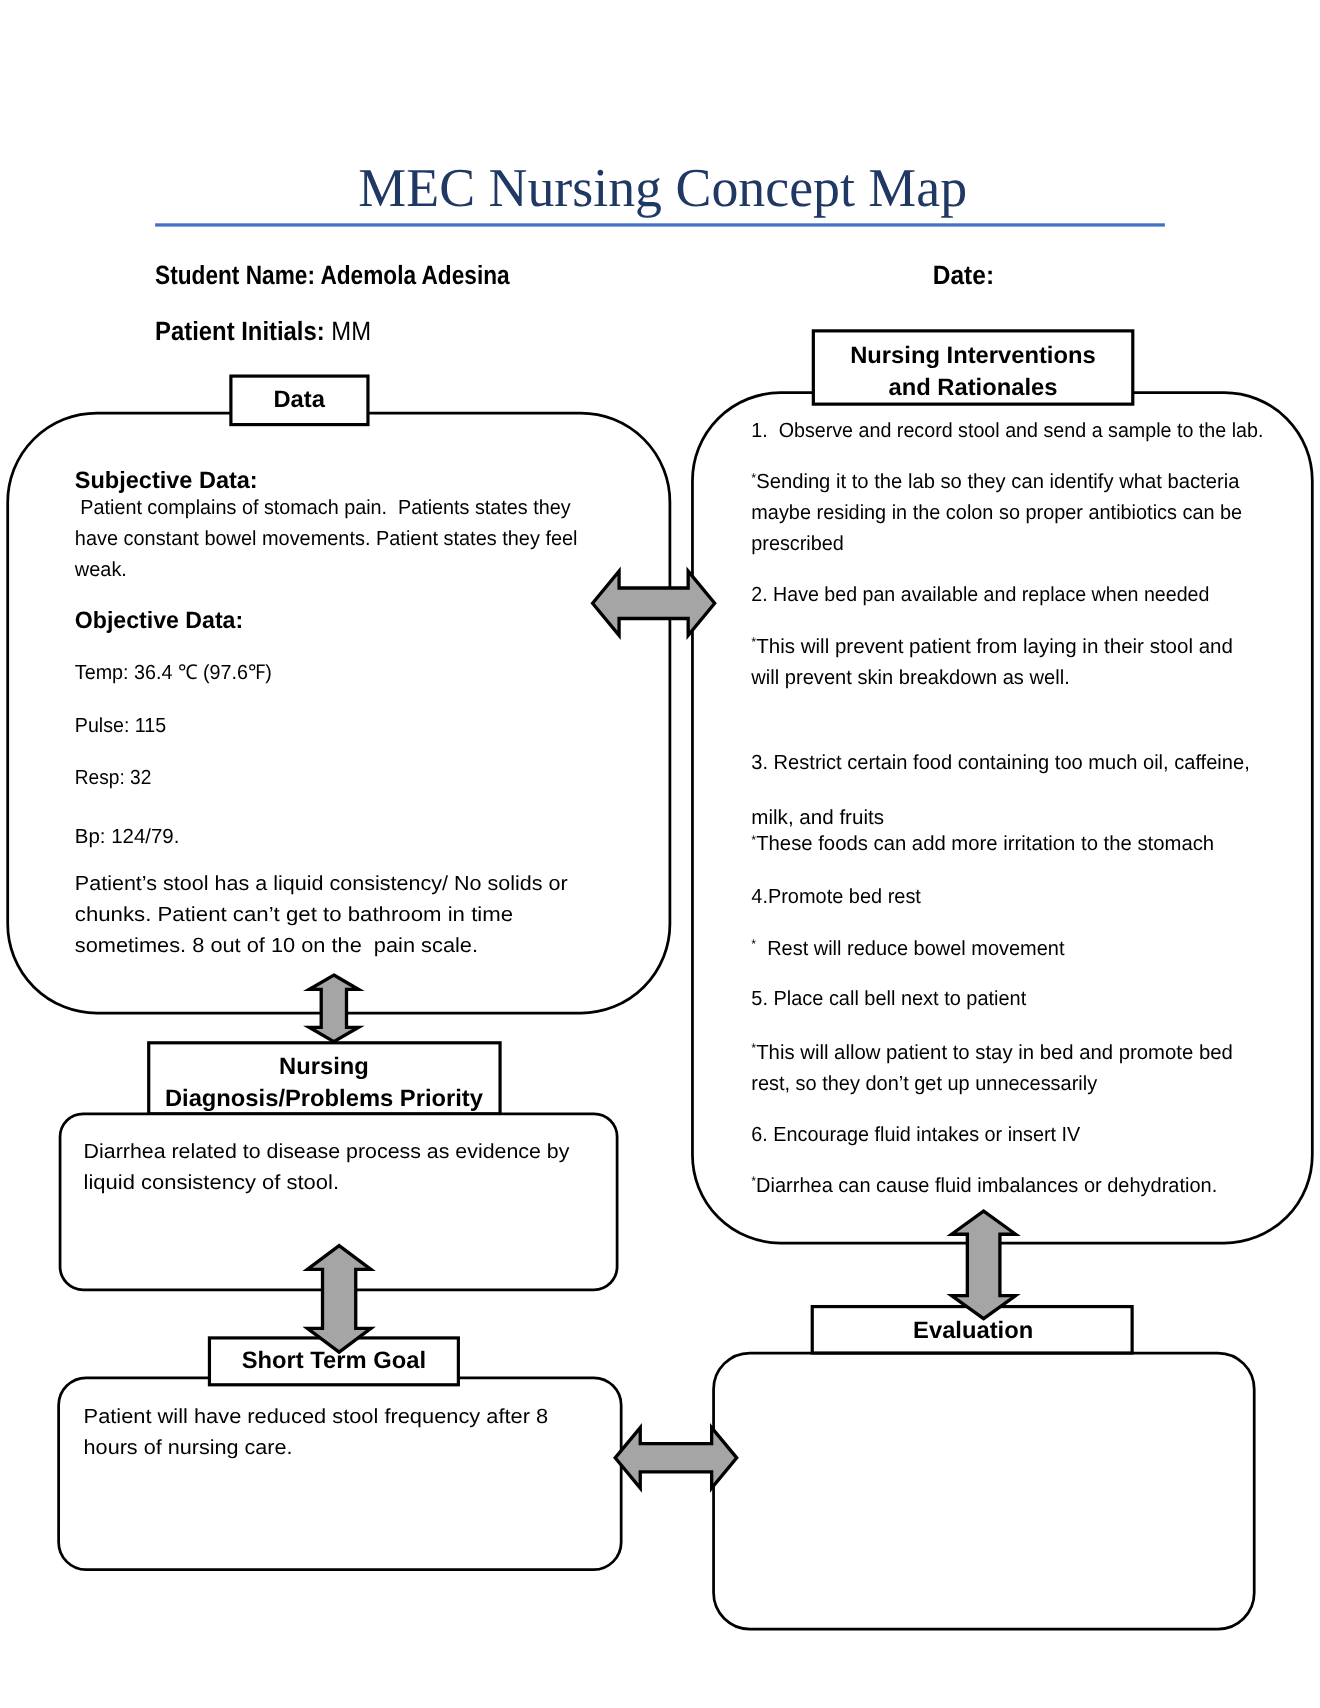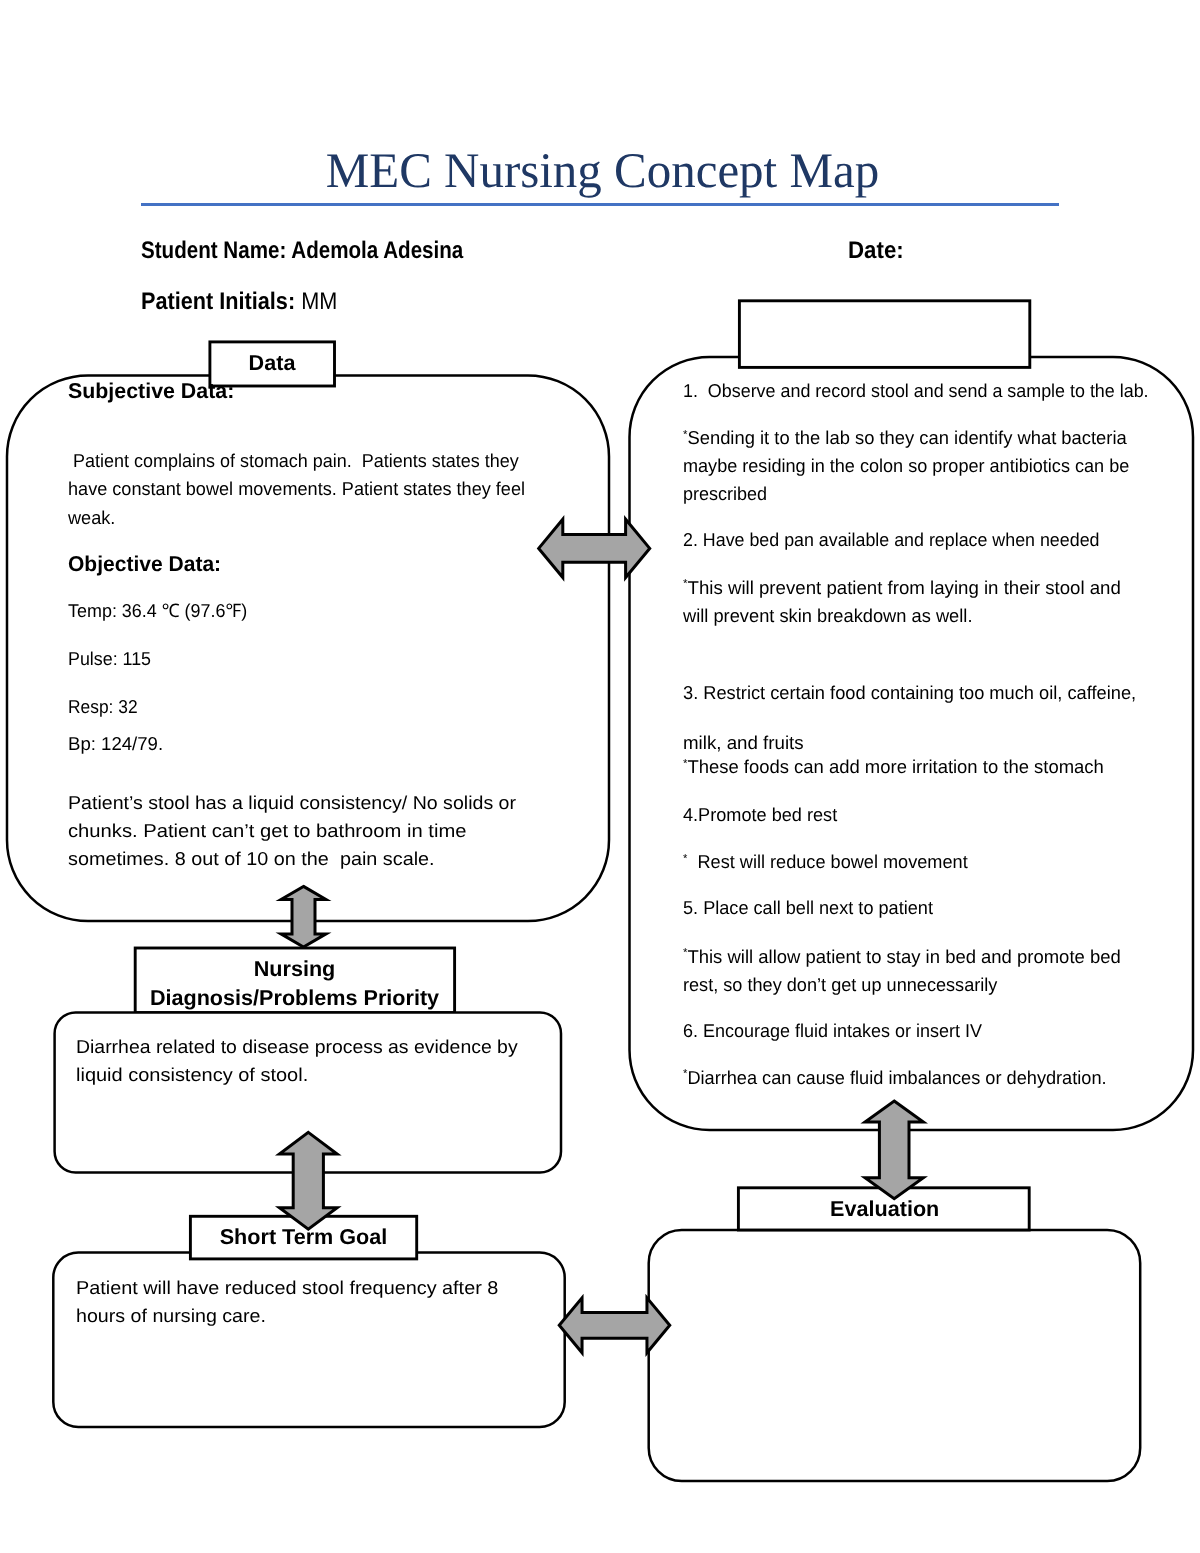--- a/index.html
+++ b/index.html
@@ -72,53 +72,57 @@
   </g>
 </svg>
 <div class="abs" id="title" style="top:145.7px"><span>MEC Nursing Concept Map</span></div>
 <div class="abs" id="title-rule"></div>
 <div class="abs meta" id="student-name"><span>Student Name:</span> <span>Ademola Adesina</span></div>
 <div class="abs meta" id="patient-initials"><span>Patient Initials:</span> <span class="reg">MM</span></div>
 <div class="abs meta" id="date-label">Date:</div>
 <div class="lbl" style="left:-28px;top:349.3px;line-height:28.6px;">
       <div class="lbl-line" style="transform:scaleX(1) translateZ(0)">Data</div>
     </div>
+<div class="lbl" style="left:584.5px;top:309.4px;line-height:28.6px;">
+      <div class="lbl-line" style="transform:scaleX(1) translateZ(0)">Nursing Interventions</div>
+      <div class="lbl-line" style="transform:scaleX(1) translateZ(0)">and Rationales</div>
+    </div>
 <div class="lbl" style="left:-5.5px;top:955.1px;line-height:28.6px;">
       <div class="lbl-line" style="transform:scaleX(1) translateZ(0)">Nursing</div>
       <div class="lbl-line" style="transform:scaleX(1) translateZ(0)">Diagnosis/Problems Priority</div>
     </div>
 <div class="lbl" style="left:584.7px;top:1195.1px;line-height:28.6px;">
       <div class="lbl-line" style="transform:scaleX(1) translateZ(0)">Evaluation</div>
     </div>
 <div class="lbl" style="left:3.5px;top:1223.1px;line-height:28.6px;">
       <div class="lbl-line" style="transform:scaleX(1) translateZ(0)">Short Term Goal</div>
     </div>
 <div class="txt" style="left:68px;top:0;">
   <div class="para">
-    <p class="hd" style="top:377px;transform:scaleX(0.994) translateZ(0)"><span>Subjective Data:</span></p>
+    <p class="hd" style="top:423px;transform:scaleX(0.994) translateZ(0)"><span>Subjective Data:</span></p>
   </div>
   <div class="para">
     <p class="bd" style="top:447.3px;transform:scaleX(0.967) translateZ(0)"><span> Patient complains of stomach pain.  Patients states they</span></p>
     <p class="bd" style="top:475.4px;transform:scaleX(0.974) translateZ(0)"><span>have constant bowel movements. Patient states they feel</span></p>
     <p class="bd" style="top:503.5px;transform:scaleX(0.975) translateZ(0)"><span>weak.</span></p>
   </div>
   <div class="para">
     <p class="hd" style="top:549.8px;transform:scaleX(0.978) translateZ(0)"><span>Objective Data:</span></p>
   </div>
   <div class="para">
     <p class="bd" style="top:596.7px;transform:scaleX(0.965) translateZ(0)"><span>Temp: 36.4 ℃ (97.6℉)</span></p>
   </div>
   <div class="para">
     <p class="bd" style="top:644.5px;transform:scaleX(0.96) translateZ(0)"><span>Pulse: 115</span></p>
   </div>
   <div class="para">
     <p class="bd" style="top:693px;transform:scaleX(0.935) translateZ(0)"><span>Resp: 32</span></p>
   </div>
   <div class="para">
-    <p class="bd" style="top:730px;transform:scaleX(1) translateZ(0)"><span>Bp: 124/79.</span></p>
+    <p class="bd" style="top:746px;transform:scaleX(1) translateZ(0)"><span>Bp: 124/79.</span></p>
   </div>
   <div class="para">
     <p class="bd" style="top:788.7px;transform:scaleX(1.053) translateZ(0)"><span>Patient’s stool has a liquid consistency/ No solids or</span></p>
     <p class="bd" style="top:816.8px;transform:scaleX(1.086) translateZ(0)"><span>chunks. Patient can’t get to bathroom in time</span></p>
     <p class="bd" style="top:844.9px;transform:scaleX(1.065) translateZ(0)"><span>sometimes. 8 out of 10 on the  pain scale.</span></p>
   </div>
 </div>
 <div class="txt" style="left:682.8px;top:0;">
   <div class="para">
     <p class="bd" style="top:377.3px;transform:scaleX(0.9625) translateZ(0)"><span>1.  Observe and record stool and send a sample to the lab.</span></p>

